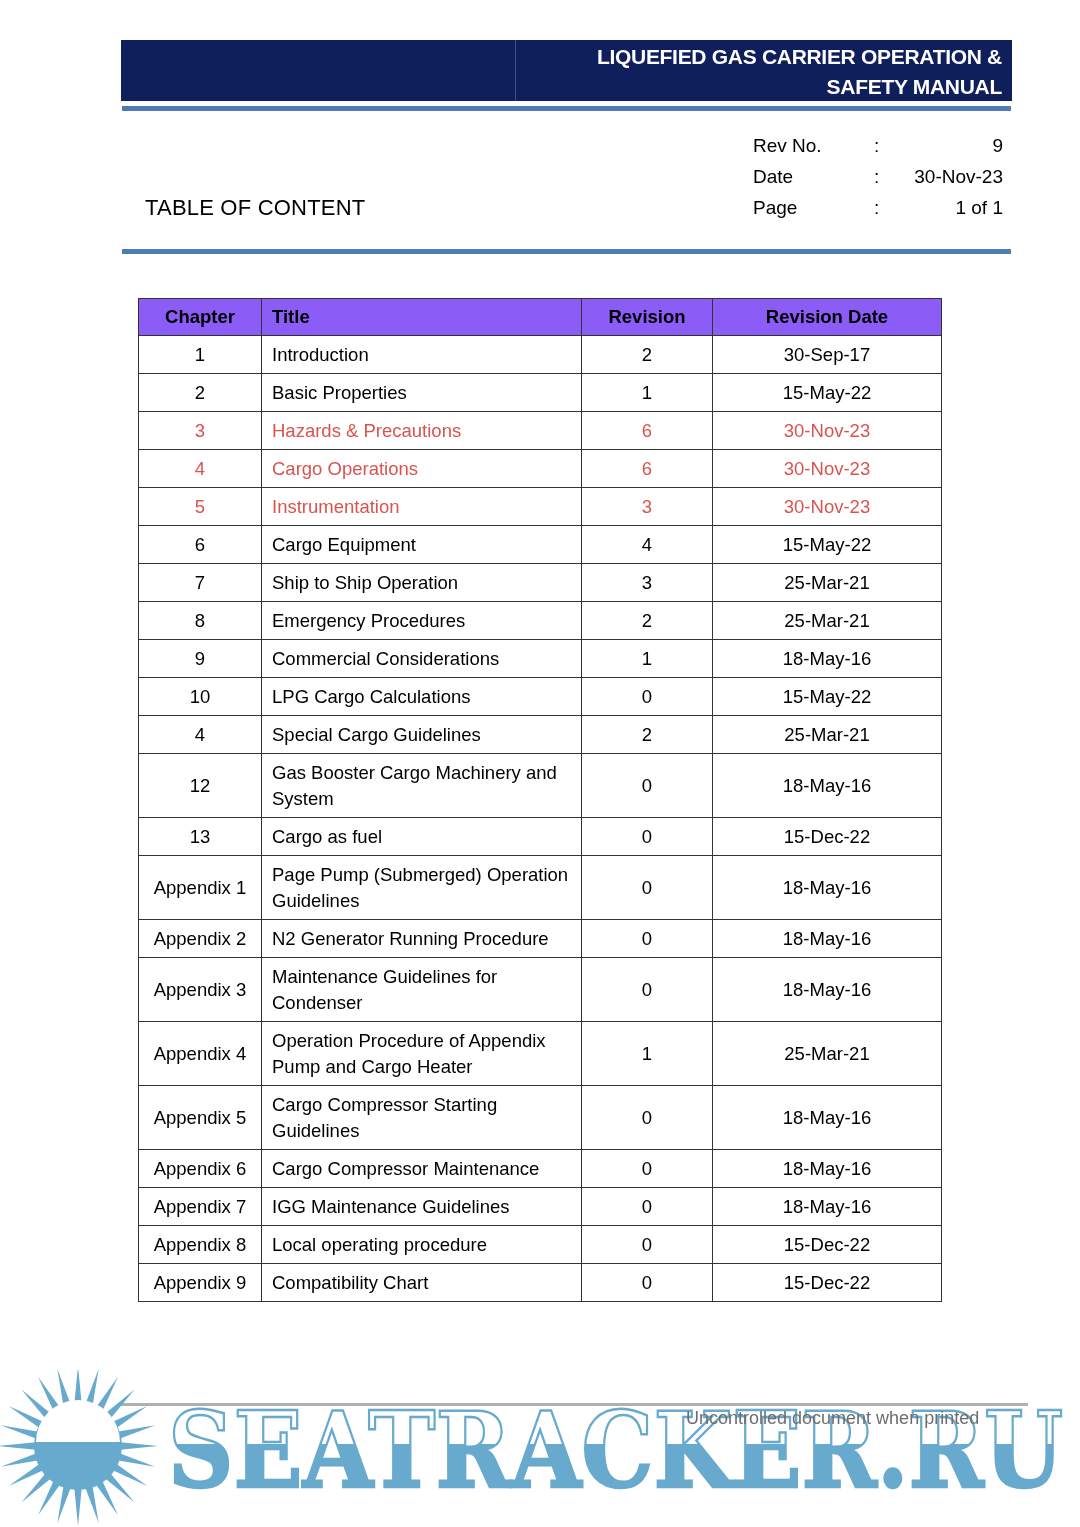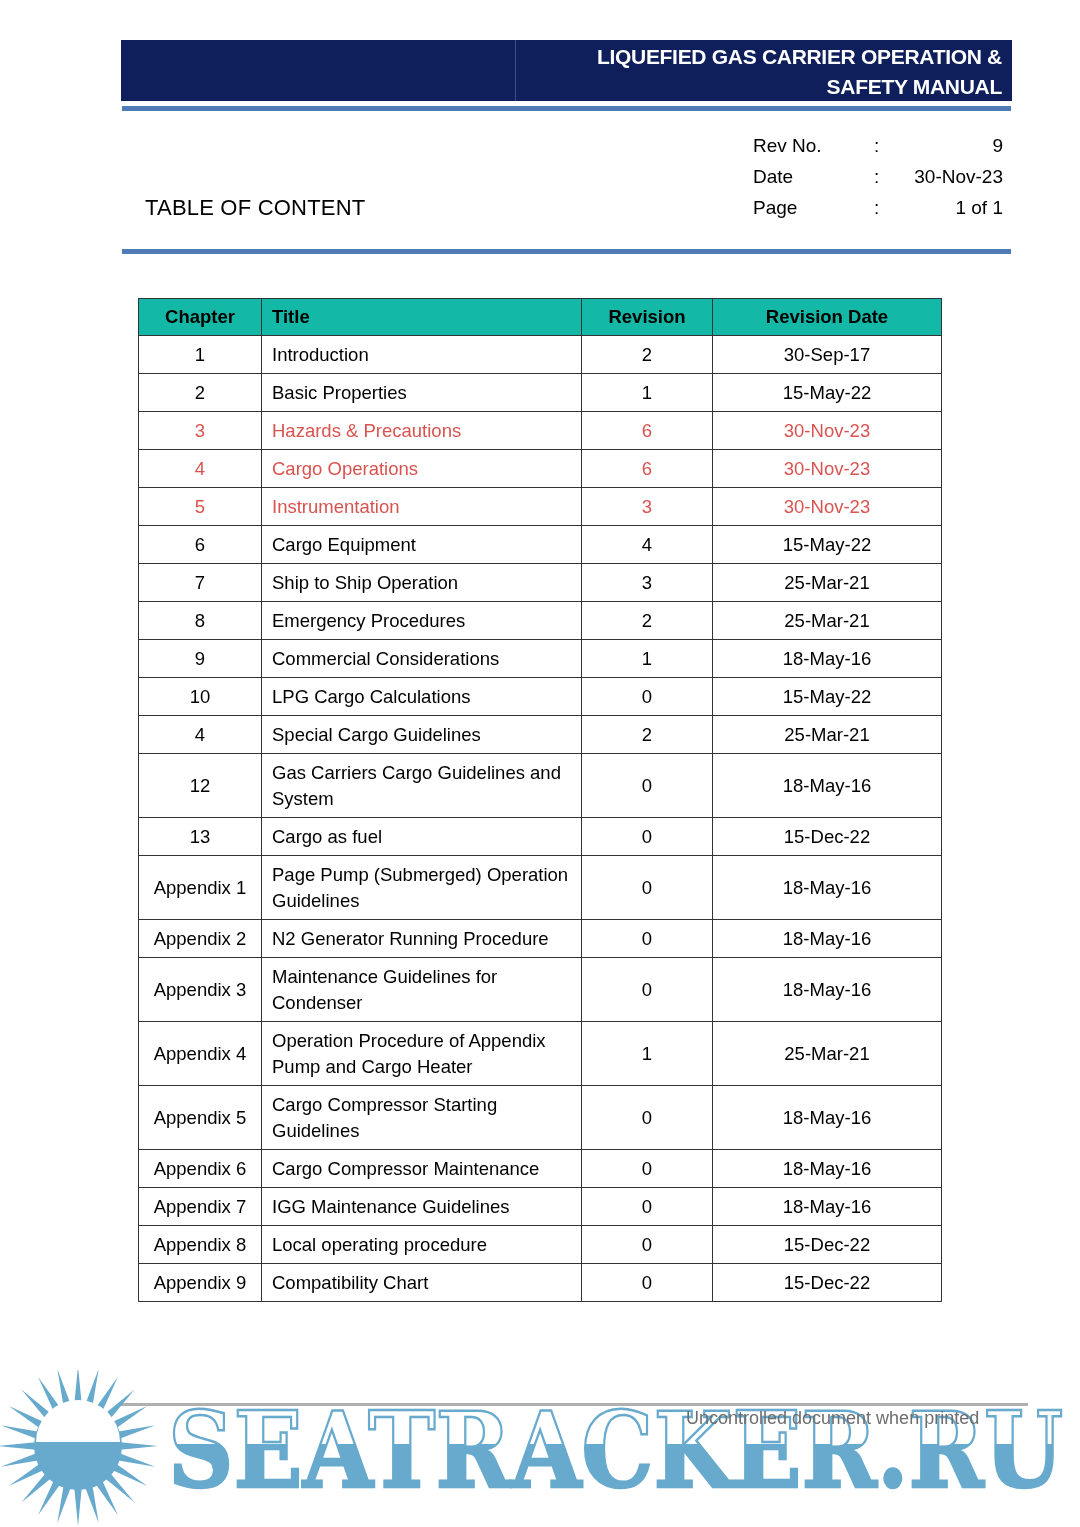--- a/index.html
+++ b/index.html
@@ -11,21 +11,21 @@
     .rule.top { top: 106px; }
     .rule.mid { top: 249px; }
     .toc-heading { position: absolute; left: 145px; top: 195px; font-size: 22px; font-weight: normal; letter-spacing: 0.2px; }
     .meta { position: absolute; top: 130px; left: 753px; width: 250px; font-size: 19px; }
     .meta-row { position: relative; height: 31px; line-height: 31px; }
     .meta-label { position: absolute; left: 0; }
     .meta-colon { position: absolute; left: 121px; }
     .meta-value { position: absolute; right: 0; }
     table.toc { position: absolute; left: 138px; top: 298px; width: 804px; border-collapse: collapse; font-size: 18.5px; }
     table.toc th, table.toc td { border: 1px solid #333; padding: 0 10px; }
-    table.toc th { background: #14b8a6; height: 36px; font-weight: bold; }
+    table.toc th { background: #8b5cf6; height: 36px; font-weight: bold; }
     table.toc td { height: 37px; line-height: 26px; }
     table.toc tr.tall td { height: 63px; }
     .c-ch { width: 102px; text-align: center; }
     .c-ti { width: 299px; text-align: left; }
     .c-rv { width: 110px; text-align: center; }
     .c-dt { text-align: center; }
     th.c-ti { text-align: left; }
     tr.highlight td { color: #d9534f; }
     .footer-line { position: absolute; left: 120px; top: 1403px; width: 908px; height: 3px; background: #b0b0b0; }
     .uncontrolled { position: absolute; left: 686px; top: 1408px; font-size: 18px; color: #6d6d6d; z-index: 3; }
@@ -135,21 +135,21 @@
         <td class="c-dt">15-May-22</td>
       </tr>
       <tr>
         <td class="c-ch">4</td>
         <td class="c-ti" style="max-width: 279px;">Special Cargo Guidelines</td>
         <td class="c-rv">2</td>
         <td class="c-dt">25-Mar-21</td>
       </tr>
       <tr class="tall">
         <td class="c-ch">12</td>
-        <td class="c-ti" style="max-width: 279px;">Gas Carriers Cargo Guidelines and System</td>
+        <td class="c-ti" style="max-width: 279px;">Gas Booster Cargo Machinery and System</td>
         <td class="c-rv">0</td>
         <td class="c-dt">18-May-16</td>
       </tr>
       <tr>
         <td class="c-ch">13</td>
         <td class="c-ti" style="max-width: 279px;">Cargo as fuel</td>
         <td class="c-rv">0</td>
         <td class="c-dt">15-Dec-22</td>
       </tr>
       <tr class="tall">

